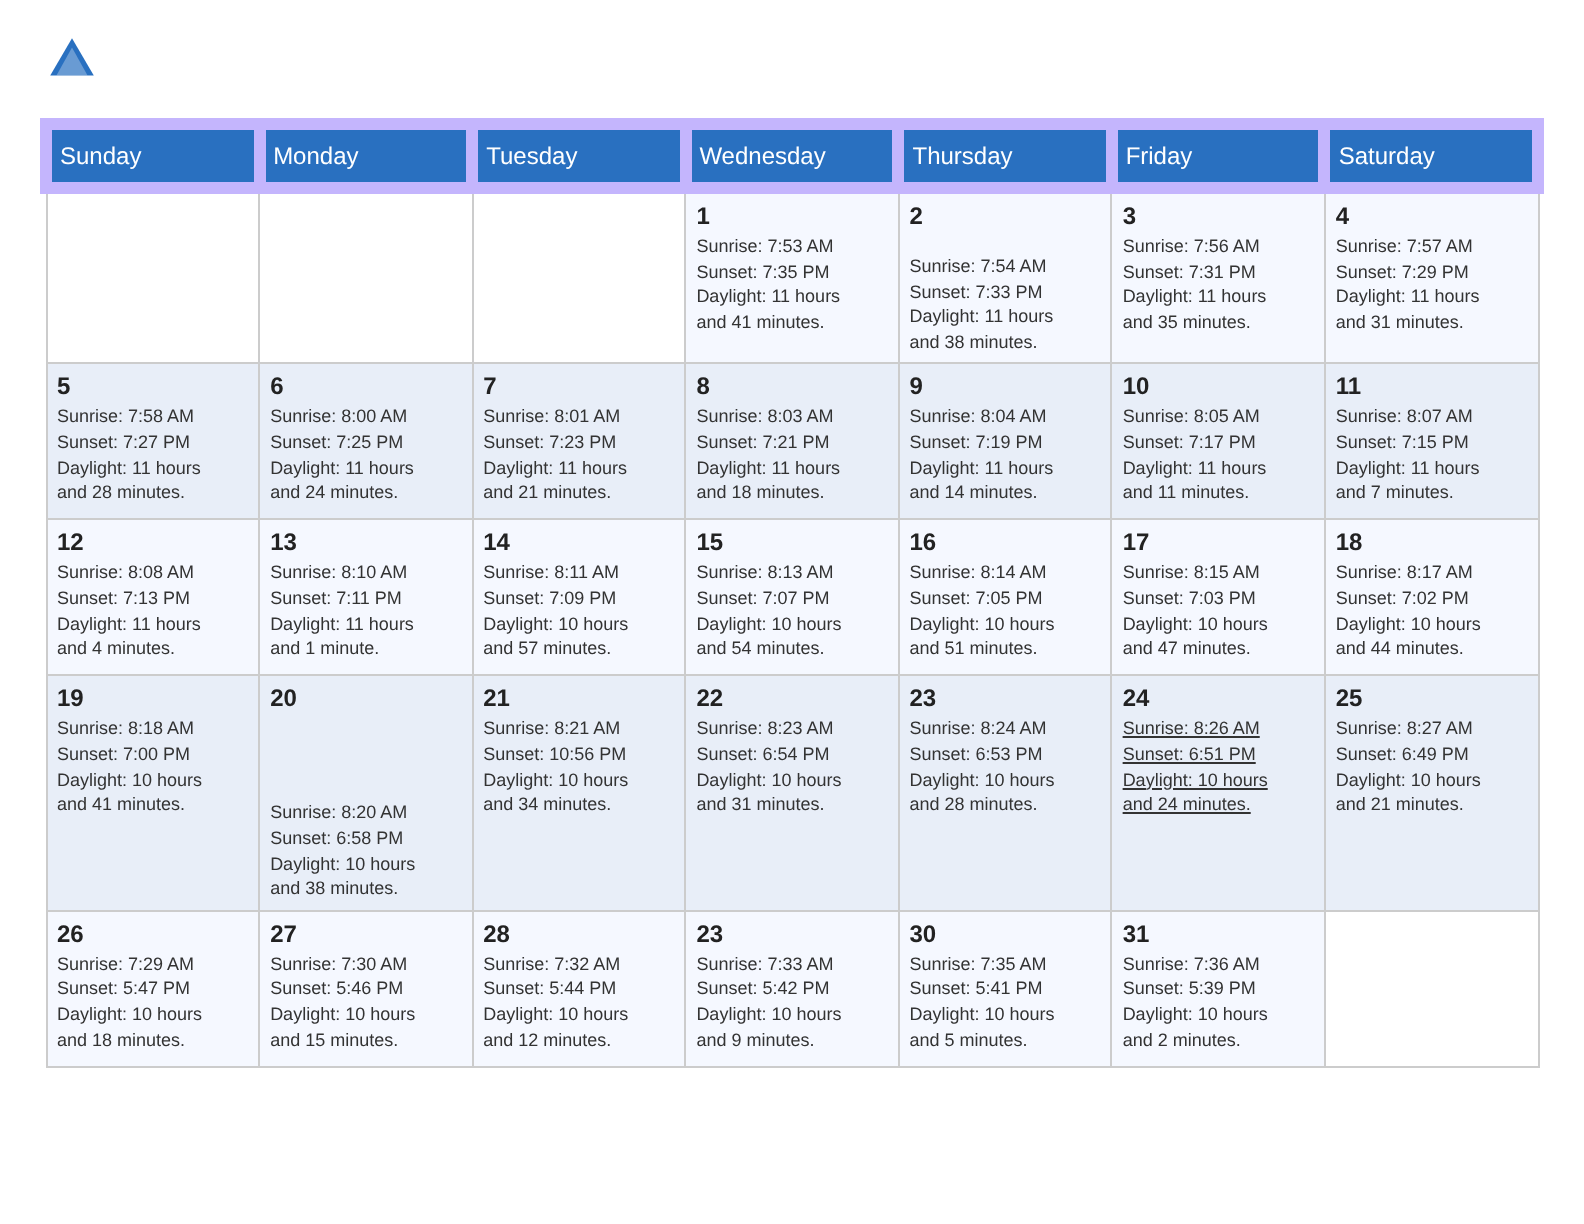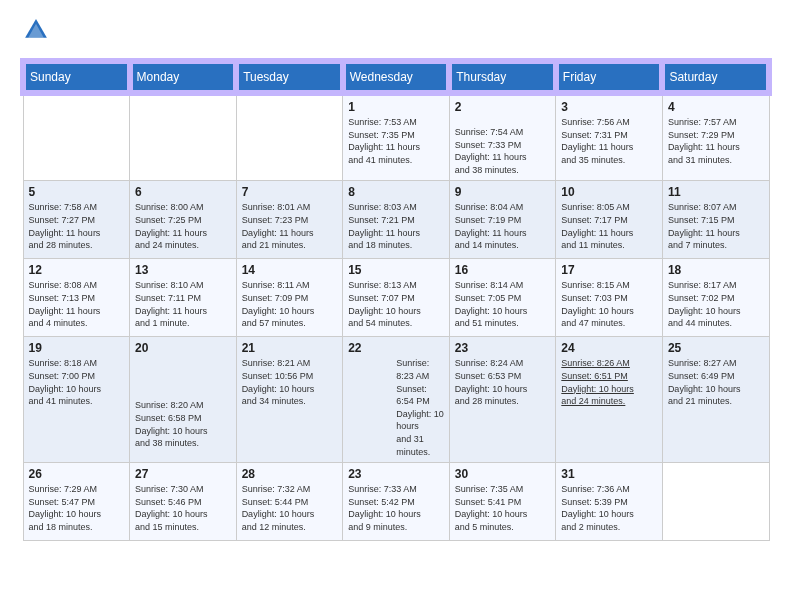--- a/index.html
+++ b/index.html
@@ -288,21 +288,21 @@
           </td>
           <td>
             <span class="day-num">21</span>
             <div class="day-info" style="white-space: pre-line;">Sunrise: 8:21 AM
 Sunset: 10:56 PM
 Daylight: 10 hours
 and 34 minutes.</div>
           </td>
           <td>
             <span class="day-num">22</span>
-            <div class="day-info" style="white-space: pre-line; margin-left: 48px;">Sunrise: 8:23 AM
+            <div class="day-info" style="white-space: pre-line;">Sunrise: 8:23 AM
 Sunset: 6:54 PM
 Daylight: 10 hours
 and 31 minutes.</div>
           </td>
           <td>
             <span class="day-num">23</span>
             <div class="day-info" style="white-space: pre-line;">Sunrise: 8:24 AM
 Sunset: 6:53 PM
 Daylight: 10 hours
 and 28 minutes.</div>

